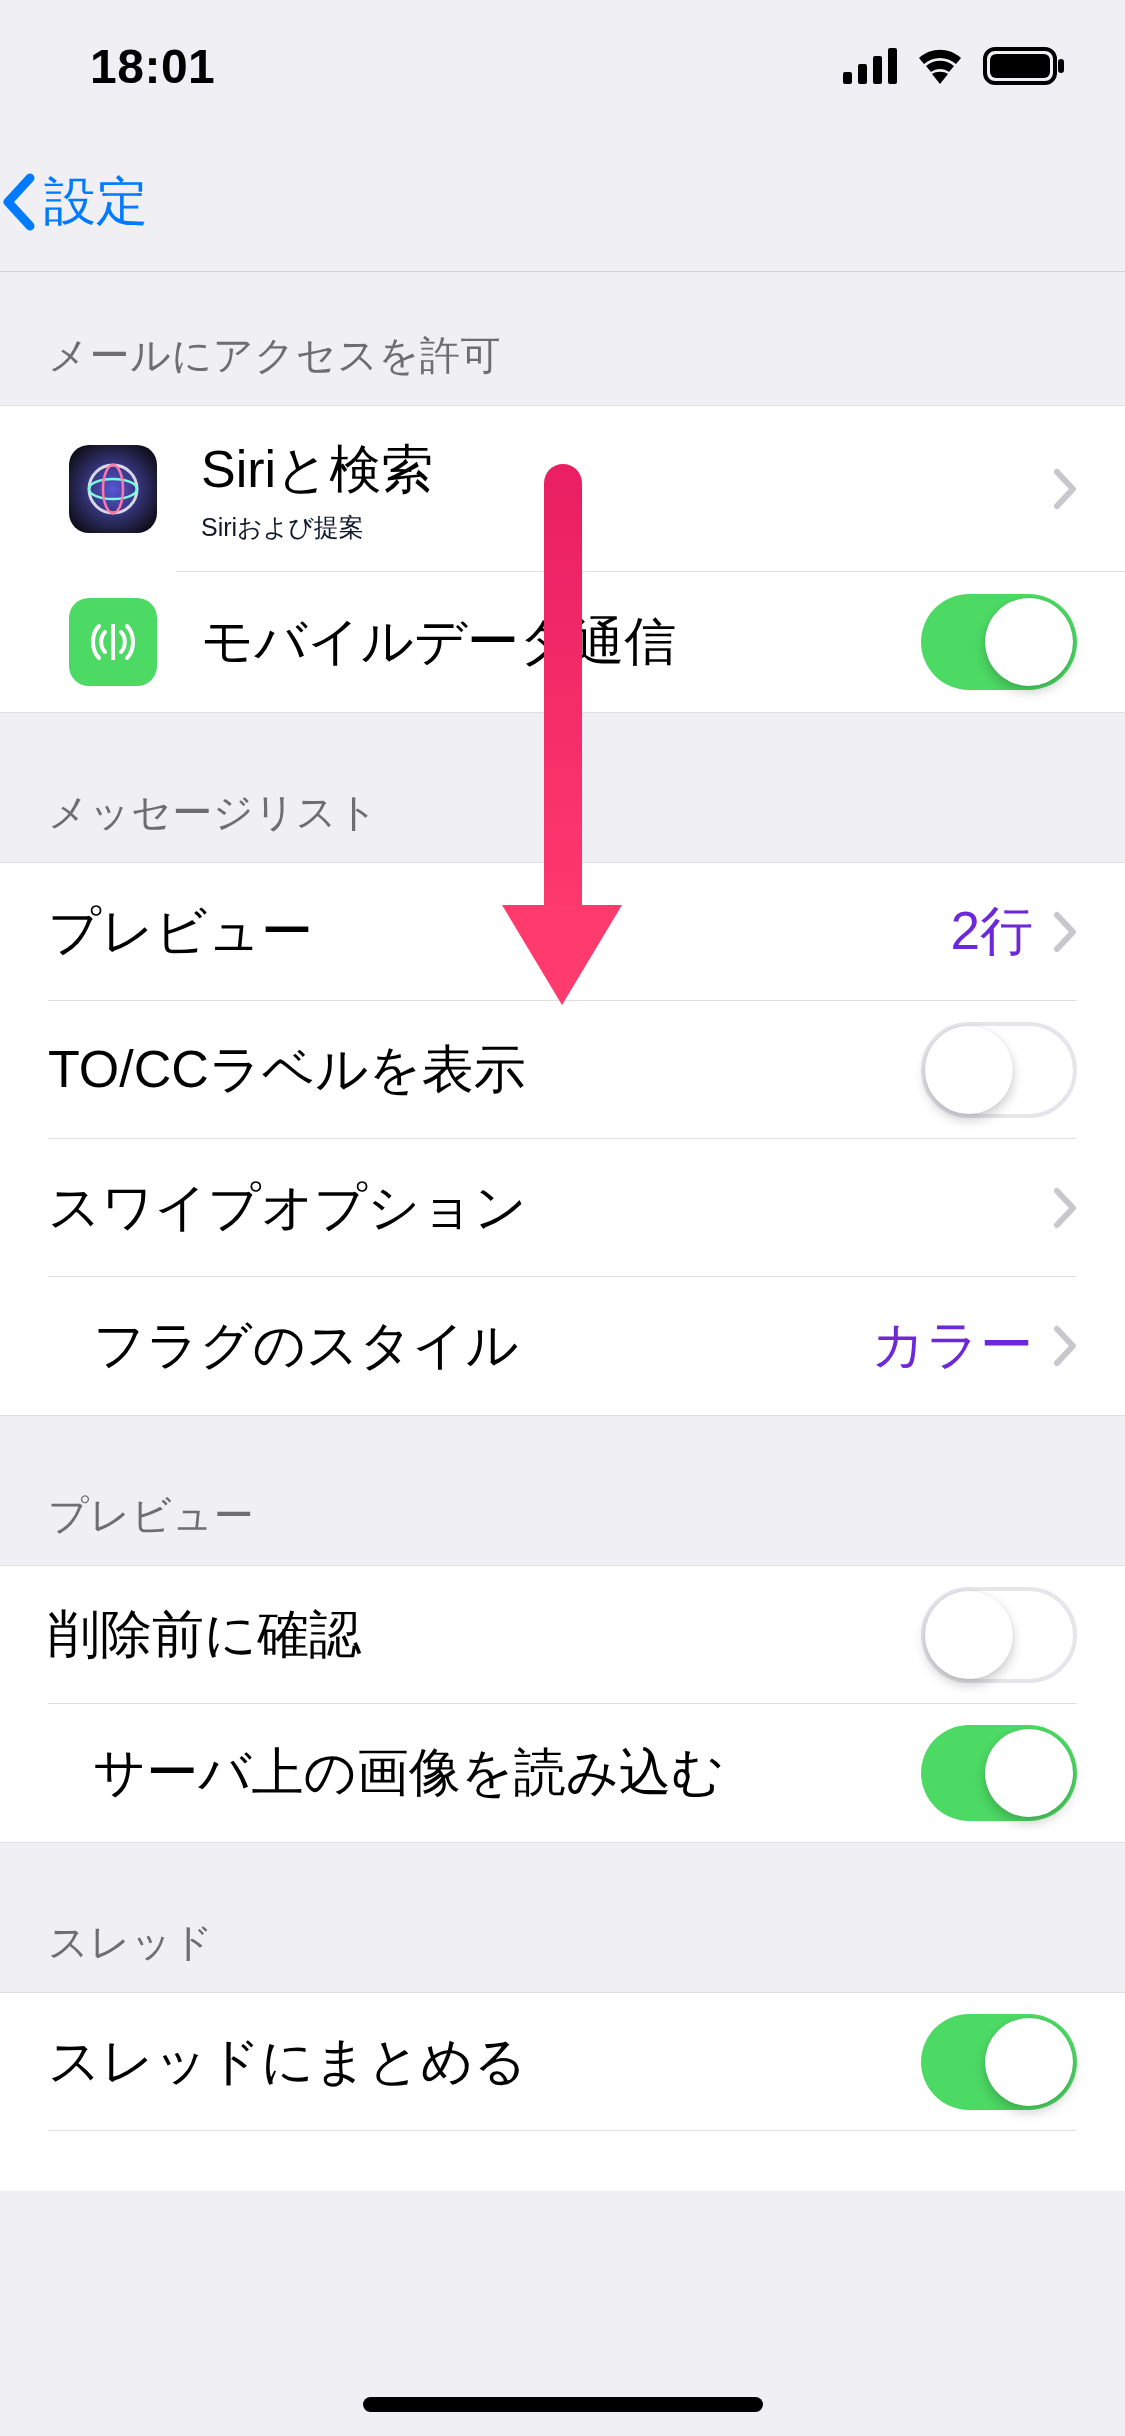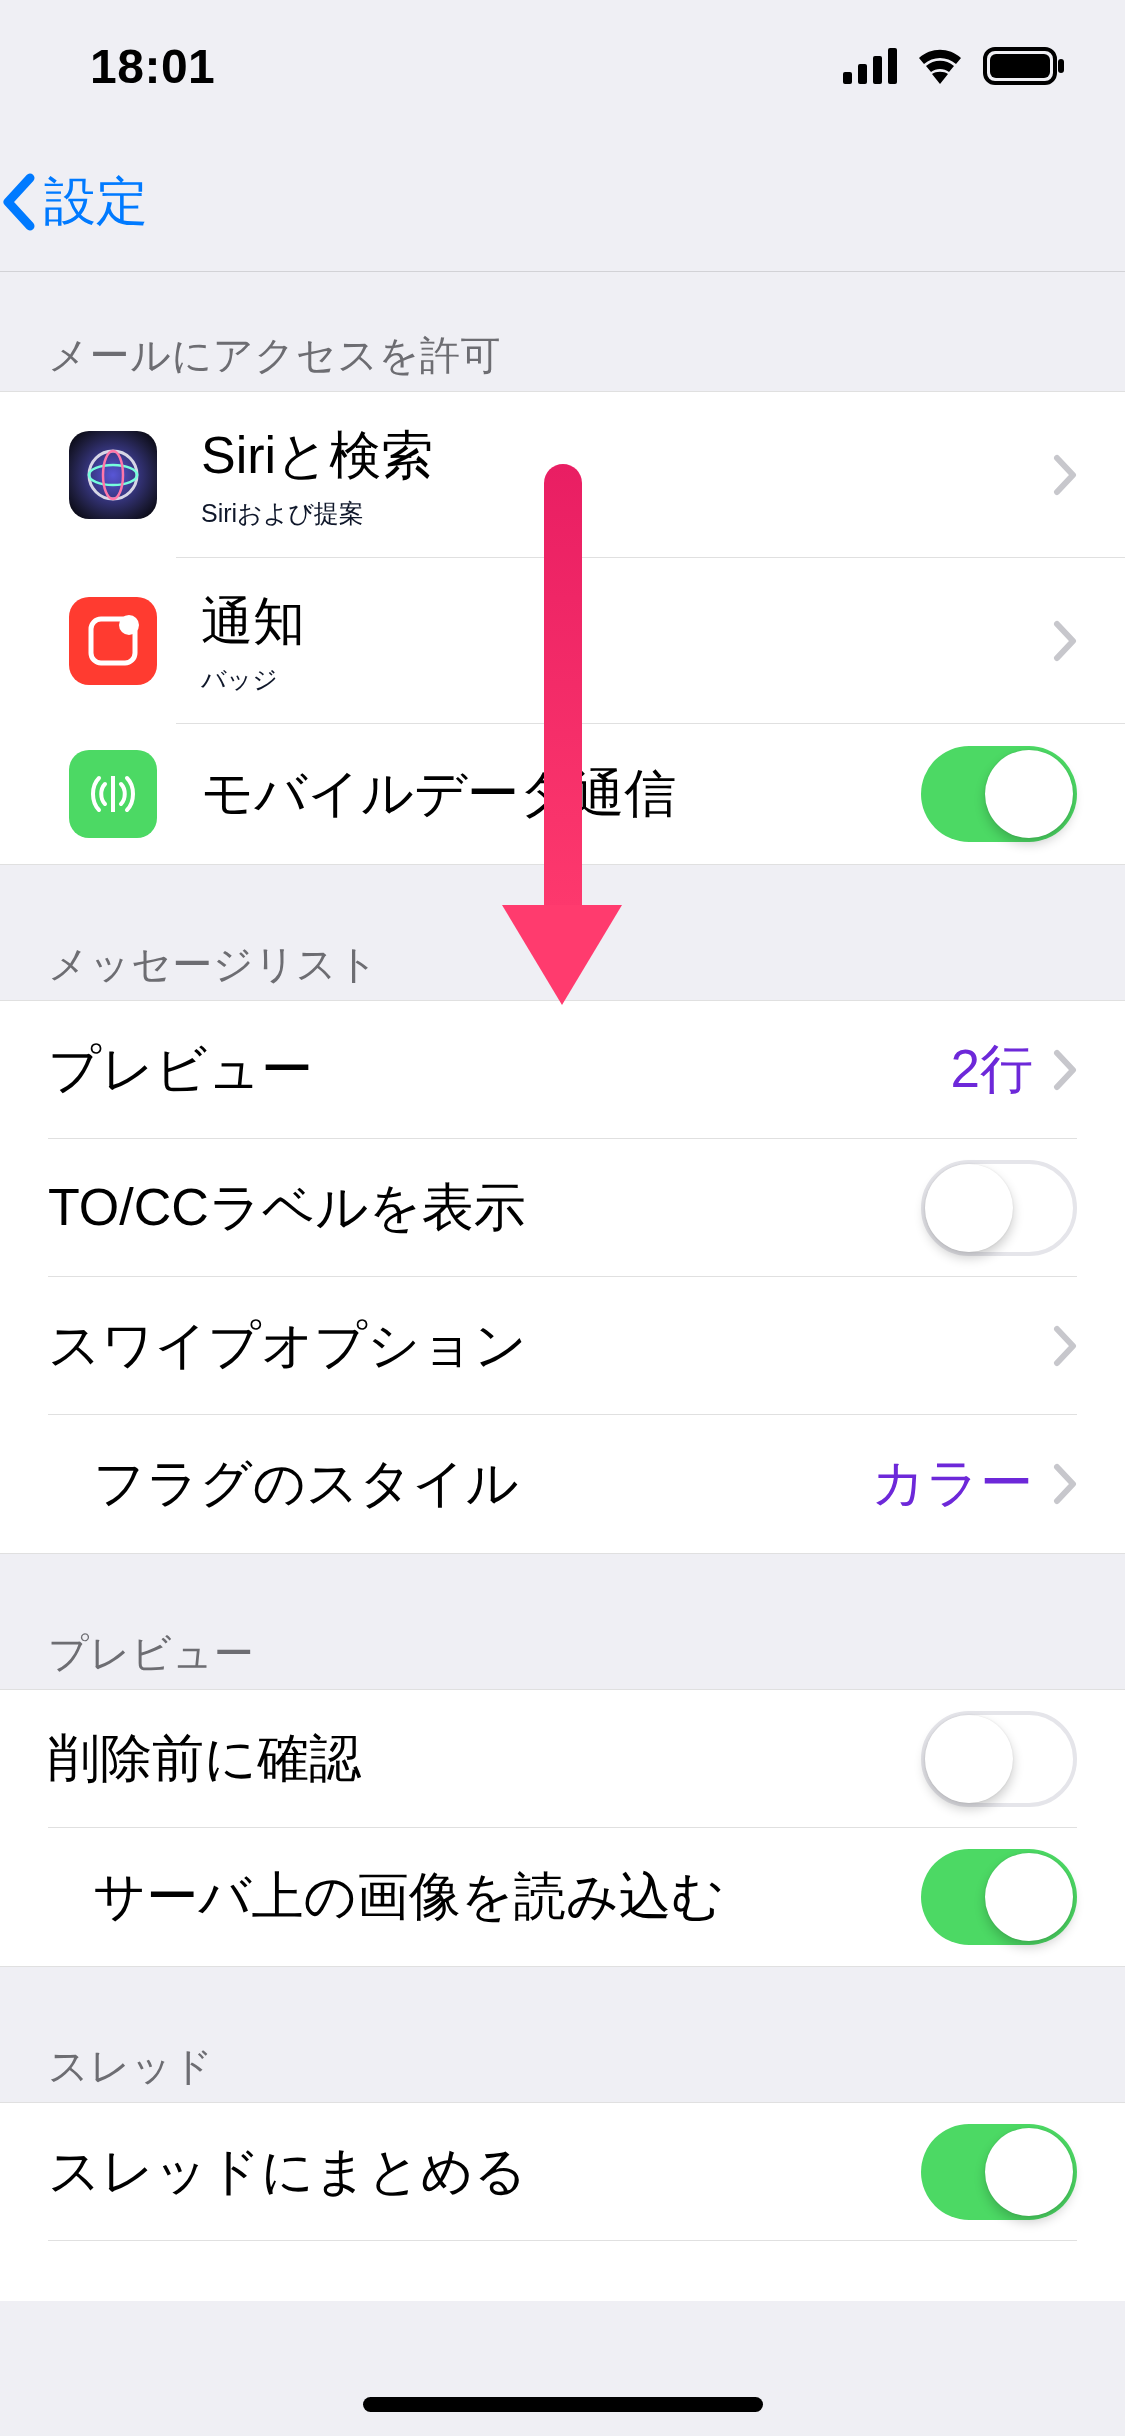--- a/index.html
+++ b/index.html
@@ -36,21 +36,21 @@
       font-size: 52px;
     }
     .nav-title {
       position: absolute;
       left: 50%;
       transform: translateX(-50%);
       font-size: 53px;
       font-weight: 600;
     }
     .section-header {
-      padding: 72px 48px 8px 48px;
+      padding: 72px 48px 22px 48px;
       font-size: 40px;
       color: #6d6d72;
       letter-spacing: 0.5px;
     }
     .section-header.first { padding-top: 56px; }
     .group { background: #fff; }
     .row {
       display: flex;
       align-items: center;
       min-height: 138px;
@@ -167,38 +167,20 @@
       <div class="row-text">
         <span class="row-title">Siriと検索</span>
         <span class="row-sub">Siriおよび提案</span>
       </div>
       <svg class="chevron" width="24" height="42" viewBox="0 0 24 42">
           <polyline points="4,4 20,21 4,38" fill="none" stroke="#c7c7cc" stroke-width="6" stroke-linecap="round" stroke-linejoin="round"></polyline>
         </svg>
     </div>
     <div class="sep-indent"></div>
   </div>
-  <div class="row with-icon tall">
-    <div class="app-icon" style="background:#ff3b30;">
-      <svg width="60" height="60" viewBox="0 0 60 60">
-          <rect x="8" y="8" width="44" height="44" rx="10" fill="none" stroke="#fff" stroke-width="5"></rect>
-          <circle cx="46" cy="14" r="10" fill="#fff"></circle>
-        </svg>
-    </div>
-    <div class="row-inner">
-      <div class="row-text">
-        <span class="row-title">通知</span>
-        <span class="row-sub">バッジ</span>
-      </div>
-      <svg class="chevron" width="24" height="42" viewBox="0 0 24 42">
-          <polyline points="4,4 20,21 4,38" fill="none" stroke="#c7c7cc" stroke-width="6" stroke-linecap="round" stroke-linejoin="round"></polyline>
-        </svg>
-    </div>
-    <div class="sep-indent"></div>
-  </div>
   <div class="row with-icon" style="min-height:140px;">
     <div class="app-icon" style="background:#4cd964;">
       <svg width="60" height="60" viewBox="0 0 60 60">
           <rect x="28" y="12" width="4" height="36" fill="#fff"></rect>
           <path d="M16 14 C 8 22 8 38 16 46" fill="none" stroke="#fff" stroke-width="4" stroke-linecap="round"></path>
           <path d="M44 14 C 52 22 52 38 44 46" fill="none" stroke="#fff" stroke-width="4" stroke-linecap="round"></path>
           <path d="M22 20 C 17 25 17 35 22 40" fill="none" stroke="#fff" stroke-width="4" stroke-linecap="round"></path>
           <path d="M38 20 C 43 25 43 35 38 40" fill="none" stroke="#fff" stroke-width="4" stroke-linecap="round"></path>
         </svg>
     </div>

